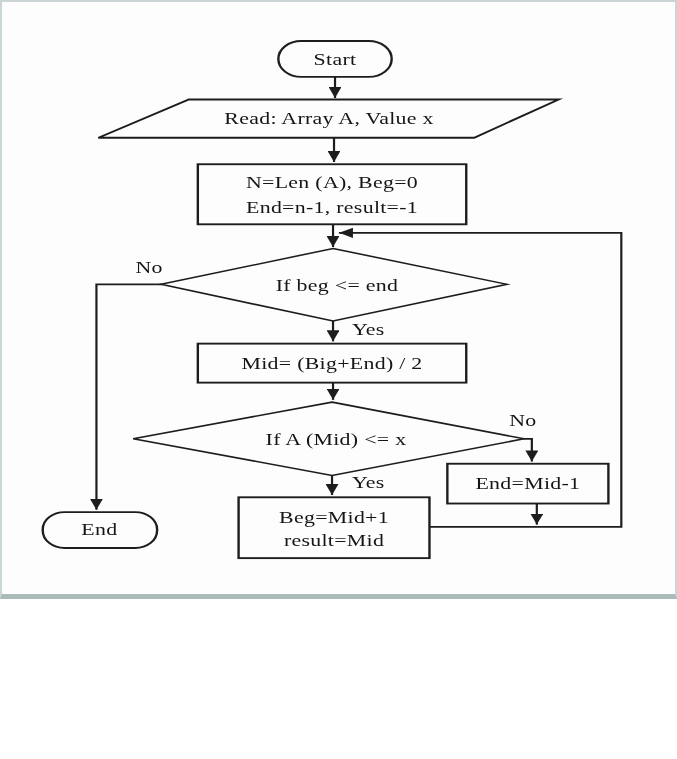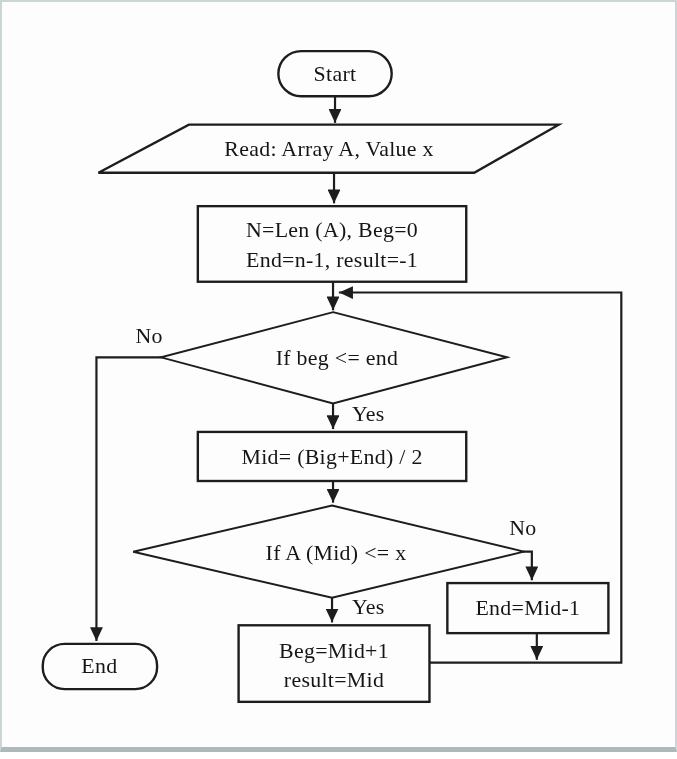--- a/index.html
+++ b/index.html
@@ -1,19 +1,19 @@
 <!DOCTYPE html>
 <html style="--color-stroke: #1d1d1d; --color-text: #151515; --color-background: #fdfdfd; --color-frame-border: #ccd5d5; --color-bottom-bar: #adbaba;"><head>
 <meta charset="utf-8">
 <style>
   html, body { margin: 0; padding: 0; background: #ffffff; }
   .page {
     position: relative;
     width: 677px;
-    height: 752px;
+    height: 599px;
     box-sizing: border-box;
     background: var(--color-background, #fdfdfd);
     border-top: 2px solid var(--color-frame-border, #ccd5d5);
     border-left: 2px solid var(--color-frame-border, #ccd5d5);
     border-right: 2px solid var(--color-frame-border, #ccd5d5);
     border-bottom: 5px solid var(--color-bottom-bar, #adbaba);
     overflow: hidden;
   }
   svg.flowchart { display: block; width: 100%; height: 100%; }
   .node {

